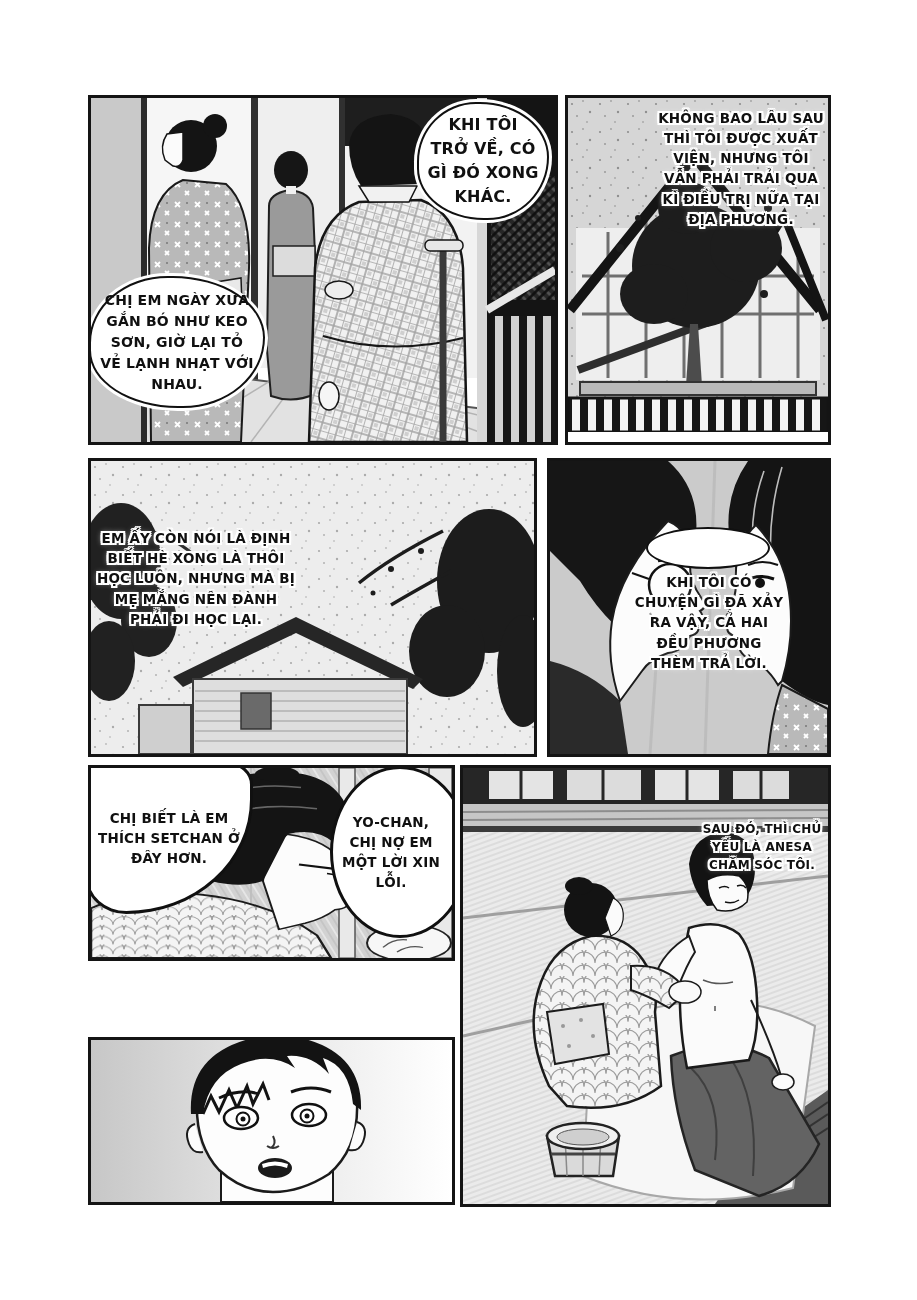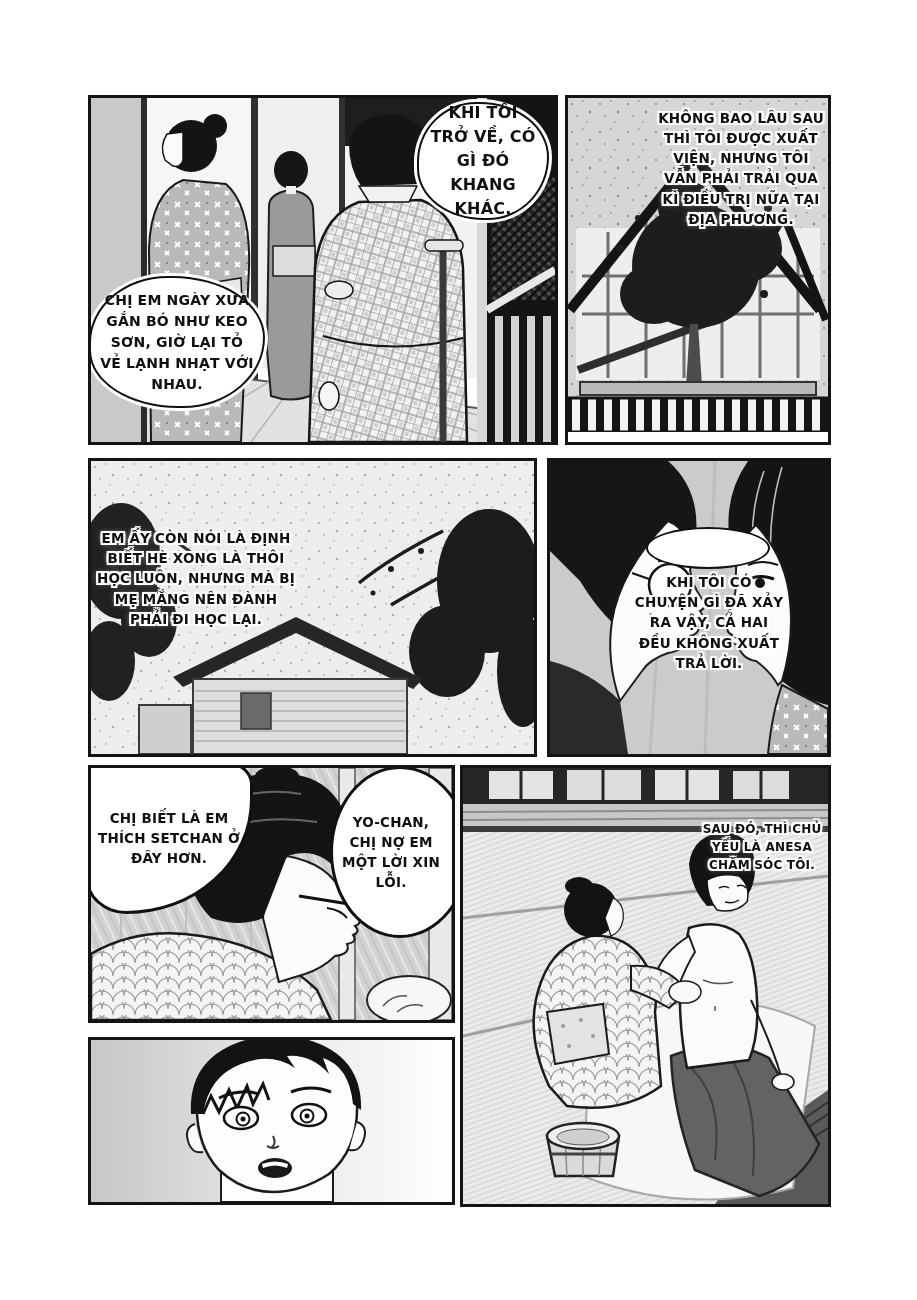--- a/index.html
+++ b/index.html
@@ -138,21 +138,21 @@
         <path d="M232,238 Q300,258 372,240" stroke="#161616" stroke-width="2" fill="none"></path>
         <ellipse cx="248" cy="192" rx="14" ry="9" fill="#ededed" stroke="#161616" stroke-width="1.5"></ellipse>
         <ellipse cx="238" cy="298" rx="10" ry="14" fill="#f6f6f6" stroke="#161616" stroke-width="1.5"></ellipse>
         <path d="M258,46 Q262,18 300,16 Q336,20 338,52 Q338,74 330,86 L270,88 Q258,70 258,46 Z" fill="#141414"></path>
         <path d="M268,88 L326,88 L318,104 L278,104 Z" fill="#f1f1f1" stroke="#141414" stroke-width="1.5"></path>
         <line x1="352" y1="152" x2="352" y2="344" stroke="#3a3a3a" stroke-width="7"></line>
         <rect x="334" y="142" width="38" height="11" rx="5" fill="#e7e7e7" stroke="#161616" stroke-width="1.5"></rect>
       </g>
     </svg>
     <div class="bubble cloud" style="left:326px;top:4px;width:132px;height:118px;font-size:16px">
-      <span>KHI TÔI TRỞ VỀ, CÓ GÌ ĐÓ KHANG KHÁC.</span>
+      <span>KHI TÔI TRỞ VỀ, CÓ GÌ ĐÓ XONG KHÁC.</span>
     </div>
     <div class="bubble cloud" style="left:-2px;top:178px;width:176px;height:132px;font-size:14px">
       <span>CHỊ EM NGÀY XƯA GẮN BÓ NHƯ KEO SƠN, GIỜ LẠI TỎ VẺ LẠNH NHẠT VỚI NHAU.</span>
     </div>
   </section>
 
   <section class="panel" style="left:565px;top:95px;width:266px;height:350px">
     <svg class="art" viewBox="0 0 260 344" preserveAspectRatio="none">
       <rect width="260" height="344" fill="#d6d6d6"></rect>
       <rect width="260" height="344" fill="url(#speckle)"></rect>
@@ -258,25 +258,25 @@
         <path d="M206,64 Q184,84 186,120 Q186,140 178,152 Q172,160 180,163 Q174,170 182,174 Q178,182 188,184 Q192,198 206,200 Q220,210 228,224 L232,220 Q244,180 240,140 Q236,96 206,64 Z" fill="#fcfcfc" stroke="#1b1b1b" stroke-width="2"></path>
         <path d="M196,120 Q208,112 224,118" stroke="#111111" stroke-width="3" fill="none"></path>
         <circle cx="210" cy="122" r="5" fill="#111111"></circle>
         <path d="M198,104 Q212,98 228,104" stroke="#111111" stroke-width="2" fill="none"></path>
         <path d="M184,176 q6,4 10,2" stroke="#777777" stroke-width="2" fill="none"></path>
         <path d="M232,224 L278,248 L278,293 L218,293 Q222,252 232,224 Z" fill="url(#xkimono)" stroke="#1b1b1b" stroke-width="2"></path>
       </g>
     </svg>
     <div class="mini-bubble" style="left:96px;top:66px;width:120px;height:38px"></div>
     <div class="caption" style="left:83px;top:70px;width:152px;height:142px;font-size:13.5px">
-      <span>KHI TÔI CÓ CHUYỆN GÌ ĐÃ XẢY RA VẬY, CẢ HAI ĐỀU KHÔNG XUẤT TRẢ LỜI.</span>
-    </div>
-  </section>
-
-  <section class="panel" style="left:88px;top:765px;width:367px;height:258px">
+      <span>KHI TÔI CÓ CHUYỆN GÌ ĐÃ XẢY RA VẬY, CẢ HAI ĐỀU PHƯƠNG THÈM TRẢ LỜI.</span>
+    </div>
+  </section>
+
+  <section class="panel" style="left:88px;top:765px;width:367px;height:196px">
     <svg class="art" viewBox="0 0 361 252" preserveAspectRatio="none">
       <rect width="361" height="252" fill="url(#glass)"></rect>
       <g>
         <g stroke="#bfbfbf" stroke-width="2">
           <line x1="30" y1="0" x2="30" y2="252"></line>
             <line x1="95" y1="0" x2="95" y2="252"></line>
           <line x1="160" y1="0" x2="160" y2="252"></line>
         </g>
         <rect x="248" y="0" width="16" height="252" fill="#e9e9e9" stroke="#555555" stroke-width="1.5"></rect>
         <rect x="338" y="0" width="23" height="252" fill="#e9e9e9" stroke="#555555" stroke-width="1.5"></rect>

